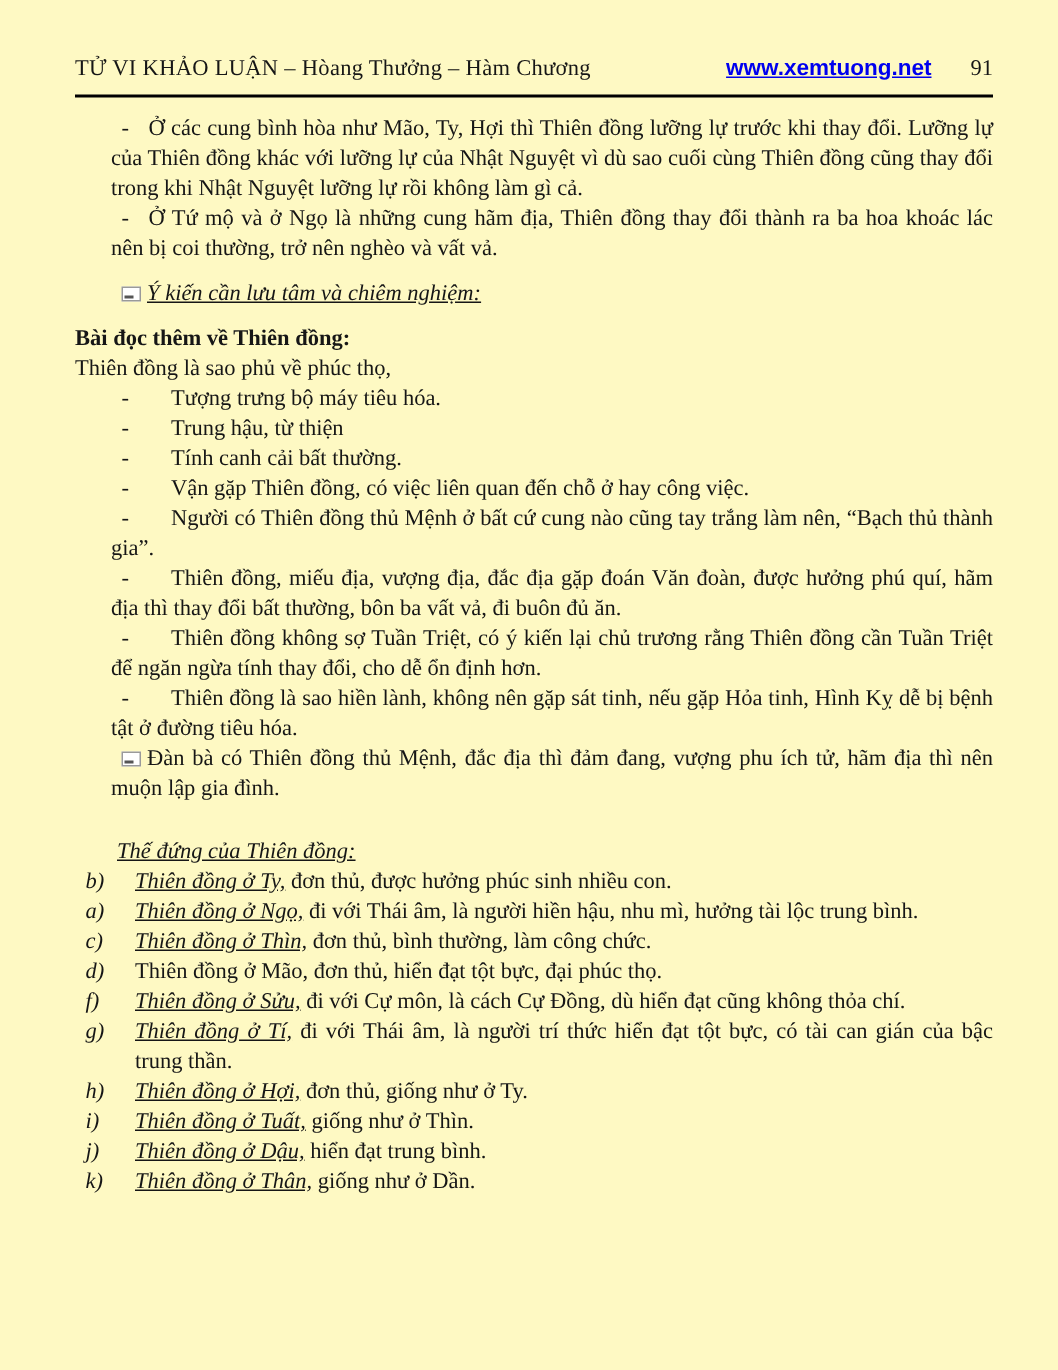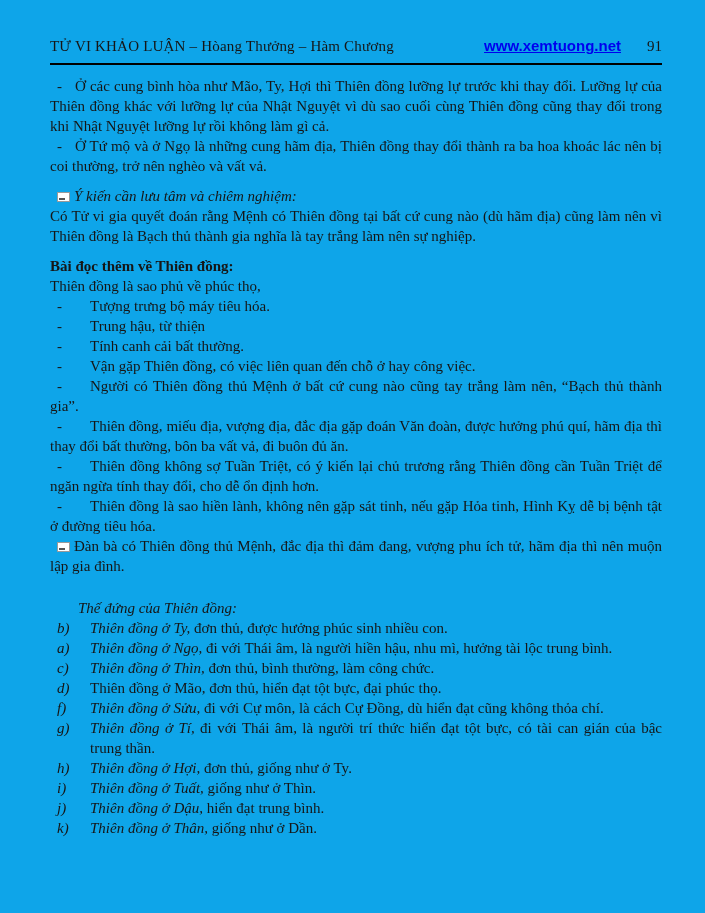--- a/index.html
+++ b/index.html
@@ -1,42 +1,42 @@
 <!DOCTYPE html>
 <html><head>
 <meta charset="utf-8">
 <style>
   html,body{margin:0;padding:0;background:#e8e8e8;}
   .page{
-    width:705px;height:913px;margin:0 auto;background:#0ea5e9;
+    width:705px;height:913px;margin:0 auto;background:#fef9c3;
     box-sizing:border-box;padding:36px 43px 0 50px;
     font-family:"Liberation Serif","DejaVu Serif",serif;
     font-size:15px;line-height:20px;color:#161616;
     overflow:hidden;position:relative;
   }
   .hdr{display:flex;justify-content:space-between;align-items:baseline;white-space:nowrap;}
   .hdr-title{letter-spacing:.2px;}
   .hdr-right{display:flex;align-items:baseline;}
   .hdr-link{
     font-family:"Liberation Sans","DejaVu Sans",sans-serif;
     font-weight:bold;text-decoration:underline;font-size:15px;
   }
   .hdr-page{margin-left:26px;color:#161616;}
   .rule{border-top:2px solid #000;margin-top:7px;margin-bottom:11px;}
   .doc .blk{text-align:justify;margin:0;}
   .blk.spacer{height:10px;}
   .blk.gap{height:22px;}
-  .blk.dash,.blk.dashw,.blk.iconp{text-indent:7px;}
+  .blk.dash,.blk.dashw,.blk.iconp{text-indent:7px;margin-left:24px;}
   .blk .bullet{display:inline-block;text-indent:0;}
   .blk.dash .bullet{width:18px;}
   .blk.dashw .bullet{width:33px;}
   .blk.ithead{text-indent:28px;}
   .blk.lettered{padding-left:40px;text-indent:-33px;}
   .blk.lettered .label{display:inline-block;width:33px;text-indent:0;font-style:italic;}
-  .it{font-style:italic;}
+  .it{font-style:italic;text-decoration:underline;}
   .bd{font-weight:bold;}
   .note-icon{
     display:inline-block;width:13px;height:10px;box-sizing:border-box;
     border:1px solid #9a9a9a;position:relative;margin-right:4px;
     vertical-align:-1px;background:#fff;text-indent:0;
   }
   .note-icon::after{
     content:"";position:absolute;left:1px;right:4px;bottom:1px;height:2px;background:#555;
   }
 </style>
@@ -50,21 +50,20 @@
       <span class="hdr-link" style="color: rgb(0, 0, 238);">www.xemtuong.net</span>
       <span class="hdr-page">91</span>
     </span>
   </div>
   <div class="rule"></div>
   <div class="doc" id="doc">
       <div class="blk dash"><span class="bullet">-</span><span>Ở các cung bình hòa như Mão, Ty, Hợi thì Thiên đồng lưỡng lự trước khi thay đổi. Lưỡng lự của Thiên đồng khác với lưỡng lự của Nhật Nguyệt vì dù sao cuối cùng Thiên đồng cũng thay đổi trong khi Nhật Nguyệt lưỡng lự rồi không làm gì cả.</span></div>
       <div class="blk dash"><span class="bullet">-</span><span>Ở Tứ mộ và ở Ngọ là những cung hãm địa, Thiên đồng thay đổi thành ra ba hoa khoác lác nên bị coi thường, trở nên nghèo và vất vả.</span></div>
       <div class="blk spacer"></div>
       <div class="blk iconp"><span class="note-icon"></span><span class="it">Ý kiến cần lưu tâm và chiêm nghiệm:</span></div>
-      <div class="blk plain"><span>Có Tử vi gia quyết đoán rằng Mệnh có Thiên đồng tại bất cứ cung nào (dù hãm địa) cũng làm nên vì Thiên đồng là Bạch thủ thành gia nghĩa là tay trắng làm nên sự nghiệp.</span></div>
       <div class="blk spacer"></div>
       <div class="blk plain"><span class="bd">Bài đọc thêm về Thiên đồng:</span></div>
       <div class="blk plain"><span>Thiên đồng là sao phủ về phúc thọ,</span></div>
       <div class="blk dashw"><span class="bullet">-</span><span>Tượng trưng bộ máy tiêu hóa.</span></div>
       <div class="blk dashw"><span class="bullet">-</span><span>Trung hậu, từ thiện</span></div>
       <div class="blk dashw"><span class="bullet">-</span><span>Tính canh cải bất thường.</span></div>
       <div class="blk dashw"><span class="bullet">-</span><span>Vận gặp Thiên đồng, có việc liên quan đến chỗ ở hay công việc.</span></div>
       <div class="blk dashw"><span class="bullet">-</span><span>Người có Thiên đồng thủ Mệnh ở bất cứ cung nào cũng tay trắng làm nên, “Bạch thủ thành gia”.</span></div>
       <div class="blk dashw"><span class="bullet">-</span><span>Thiên đồng, miếu địa, vượng địa,  đắc địa gặp đoán Văn đoàn, được hưởng phú quí, hãm địa thì thay đổi bất thường, bôn ba vất vả, đi buôn đủ ăn.</span></div>
       <div class="blk dashw"><span class="bullet">-</span><span>Thiên đồng không sợ Tuần Triệt, có ý kiến lại chủ trương rằng Thiên đồng cần Tuần Triệt để ngăn ngừa tính thay đổi, cho dễ ổn định hơn.</span></div>

